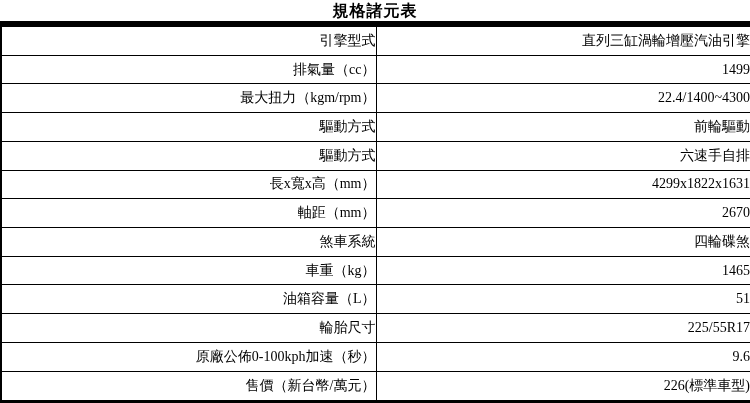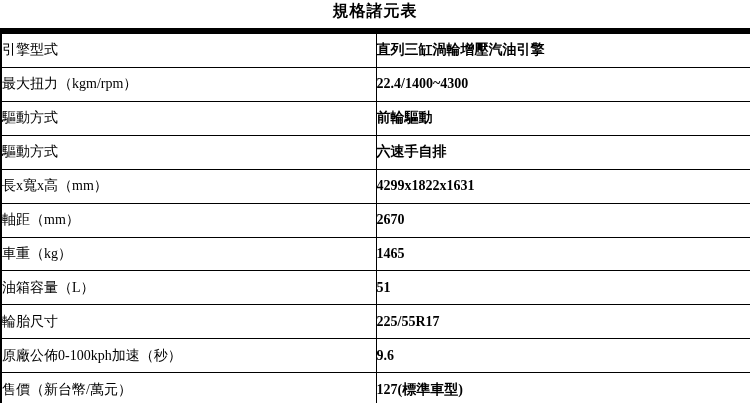--- a/index.html
+++ b/index.html
@@ -12,21 +12,21 @@
     width: 750px;
     height: 403px;
     background: #ffffff;
     overflow: hidden;
     font-family: "Liberation Serif", "DejaVu Serif", serif;
     color: #000000;
     box-sizing: border-box;
   }
   .title {
     width: 750px;
-    height: 28px;
+    height: 21px;
     line-height: 21px;
     text-align: center;
     font-size: 16px;
     font-weight: bold;
     color: #000000;
     letter-spacing: 1px;
   }
   .title-bar {
     width: 750px;
     height: 5px;
@@ -43,43 +43,46 @@
     box-sizing: border-box;
   }
   table.spec-table td {
     border: 1px solid #000000;
     font-size: 14px;
     padding: 0;
     overflow: hidden;
     white-space: nowrap;
   }
   td.label {
-    text-align: left;
+    text-align: right;
     padding-left: 3px;
   }
   td.value {
-    text-align: left;
-    font-weight: bold;
+    text-align: right;
   }
 </style>
 </head>
 <body>
 
 <div class="page">
   <div class="title">規格諸元表</div>
   <div class="title-bar"></div>
   <table class="spec-table">
     <colgroup>
       <col style="width:375px">
       <col style="width:375px">
     </colgroup>
     <tbody id="spec-body">
         <tr>
           <td class="label">引擎型式</td>
           <td class="value">直列三缸渦輪增壓汽油引擎</td>
+        </tr>
+        <tr>
+          <td class="label">排氣量（cc）</td>
+          <td class="value">1499</td>
         </tr>
         <tr>
           <td class="label">最大扭力（kgm/rpm）</td>
           <td class="value">22.4/1400~4300</td>
         </tr>
         <tr>
           <td class="label">驅動方式</td>
           <td class="value">前輪驅動</td>
         </tr>
         <tr>
@@ -88,34 +91,38 @@
         </tr>
         <tr>
           <td class="label">長x寬x高（mm）</td>
           <td class="value">4299x1822x1631</td>
         </tr>
         <tr>
           <td class="label">軸距（mm）</td>
           <td class="value">2670</td>
         </tr>
         <tr>
+          <td class="label">煞車系統</td>
+          <td class="value">四輪碟煞</td>
+        </tr>
+        <tr>
           <td class="label">車重（kg）</td>
           <td class="value">1465</td>
         </tr>
         <tr>
           <td class="label">油箱容量（L）</td>
           <td class="value">51</td>
         </tr>
         <tr>
           <td class="label">輪胎尺寸</td>
           <td class="value">225/55R17</td>
         </tr>
         <tr>
           <td class="label">原廠公佈0-100kph加速（秒）</td>
           <td class="value">9.6</td>
         </tr>
         <tr>
           <td class="label">售價（新台幣/萬元）</td>
-          <td class="value">127(標準車型)</td>
+          <td class="value">226(標準車型)</td>
         </tr>
       </tbody>
   </table>
 </div>
 
 </body></html>

